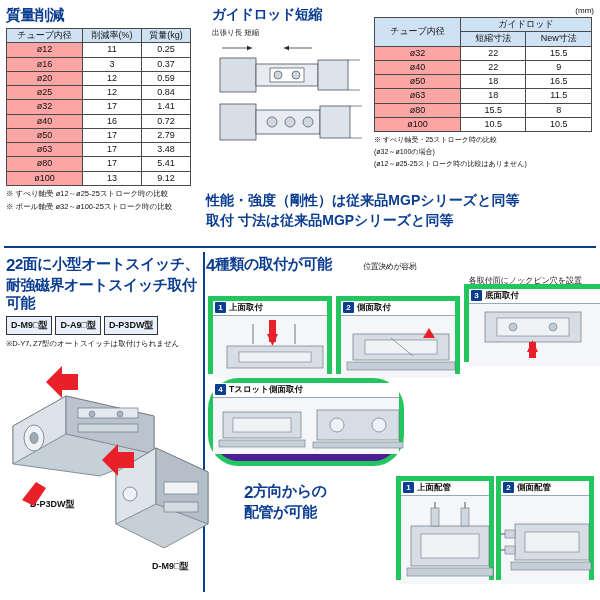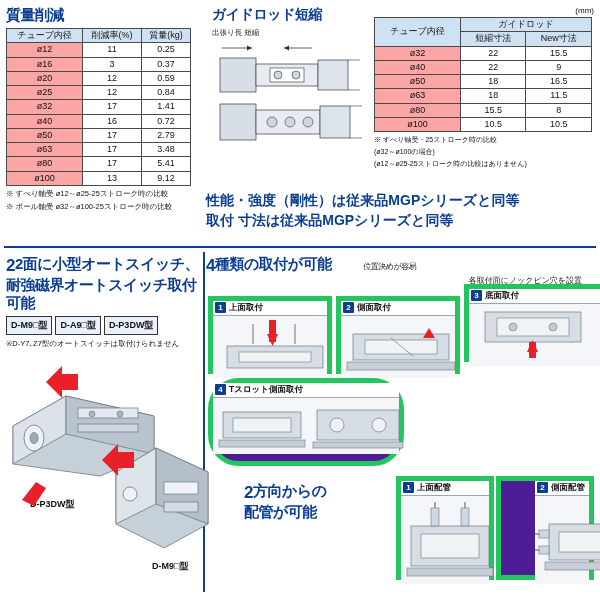--- a/index.html
+++ b/index.html
@@ -390,21 +390,21 @@
         <rect x="20" y="38" width="58" height="24" fill="#f0f3f6" stroke="#6d7882" stroke-width="0.6"></rect>
         <rect x="30" y="12" width="8" height="18" fill="#cfd8e0" stroke="#6d7882" stroke-width="0.6"></rect>
         <rect x="60" y="12" width="8" height="18" fill="#cfd8e0" stroke="#6d7882" stroke-width="0.6"></rect>
         <line x1="34" y1="6" x2="34" y2="12" stroke="#555" stroke-width="1"></line>
         <line x1="64" y1="6" x2="64" y2="12" stroke="#555" stroke-width="1"></line>
         <rect x="6" y="72" width="86" height="8" fill="#c6cfd8" stroke="#6d7882" stroke-width="0.6"></rect>
       </svg>
     </div>
   </div>
 
-  <div class="panel" style="position:absolute;left:496px;top:476px;width:98px;height:104px;padding-left:34px;">
+  <div class="panel" style="position:absolute;left:496px;top:476px;width:98px;height:104px;">
     <div class="cap">
       <span class="numtag">2</span><span>側面配管</span>
     </div>
     <div class="body" style="height:88px;">
       <svg width="98" height="88" viewBox="0 0 98 88">
         <rect x="14" y="28" width="74" height="36" fill="#d6dde4" stroke="#6d7882" stroke-width="0.7"></rect>
         <rect x="24" y="36" width="54" height="20" fill="#f0f3f6" stroke="#6d7882" stroke-width="0.6"></rect>
         <rect x="4" y="34" width="10" height="8" fill="#cfd8e0" stroke="#6d7882" stroke-width="0.6"></rect>
         <rect x="4" y="50" width="10" height="8" fill="#cfd8e0" stroke="#6d7882" stroke-width="0.6"></rect>
         <line x1="0" y1="38" x2="4" y2="38" stroke="#555" stroke-width="1"></line>

